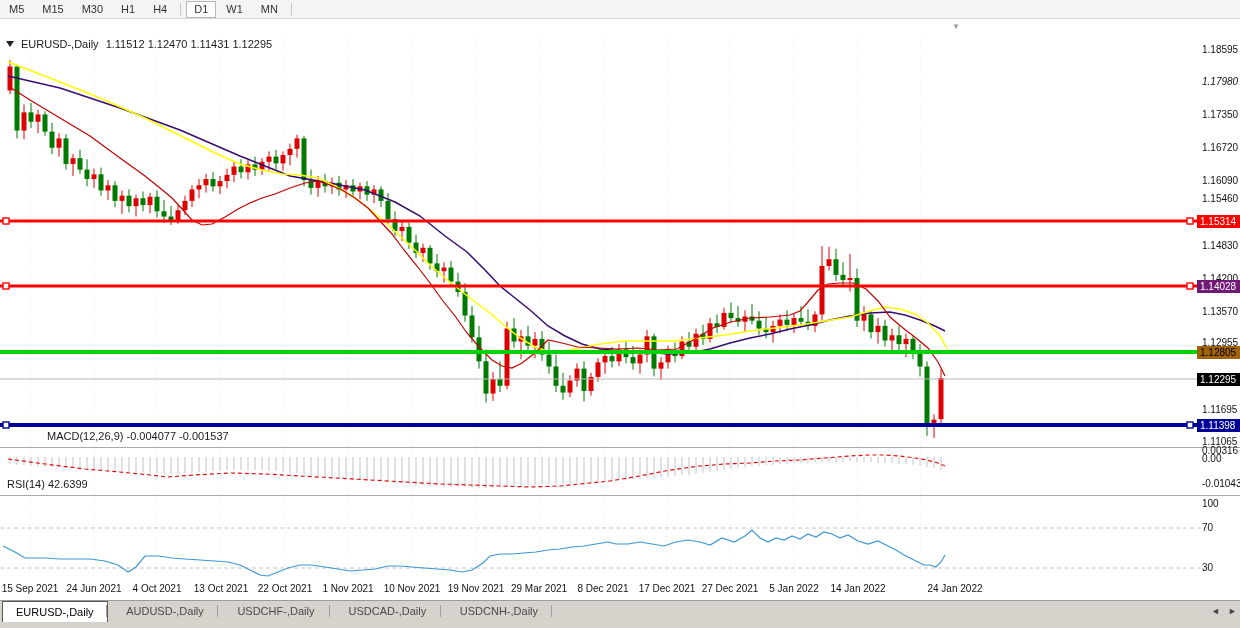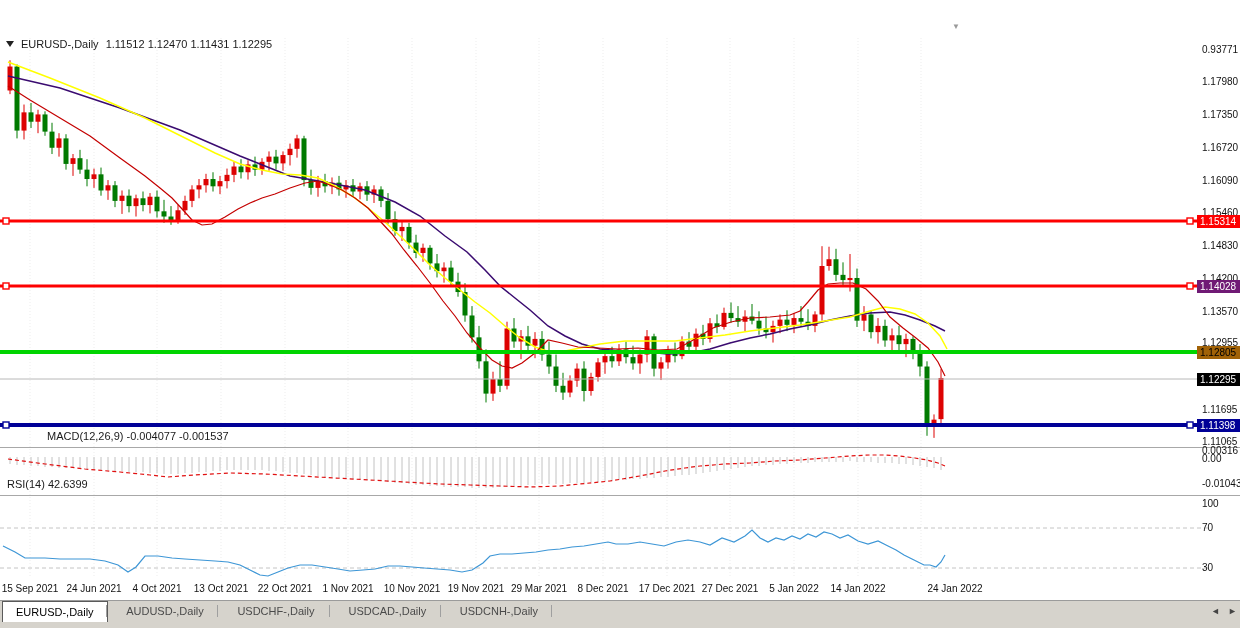--- a/index.html
+++ b/index.html
@@ -34,20 +34,32 @@
   .tab{position:absolute;top:1px;height:18px;line-height:18px;font-size:11px;color:#4a4a4a;
     padding:0 13px;cursor:default;white-space:nowrap;}
   .tab.active{background:#fff;border:1px solid #5a5a5a;border-bottom:none;color:#000;top:0;height:20px;line-height:20px;}
   .tab-sep{position:absolute;top:4px;width:1px;height:12px;background:#9f9f9f;}
   .tab-scroll{position:absolute;top:5px;font-size:9px;color:#444;cursor:default;}
 </style>
 </head>
 <body>
 
 <div id="window">
+  <div id="toolbar">
+      <div class="tf-btn">M5</div>
+      <div class="tf-btn">M15</div>
+      <div class="tf-btn">M30</div>
+      <div class="tf-btn">H1</div>
+      <div class="tf-btn">H4</div>
+      <div class="tf-sep"></div>
+      <div class="tf-btn active">D1</div>
+      <div class="tf-btn">W1</div>
+      <div class="tf-btn">MN</div>
+      <div class="tf-sep"></div>
+    </div>
 
   <div id="chart">
     <svg id="chart-svg" width="1240" height="582">
         <line x1="30" y1="20" x2="30" y2="560" stroke="#ededed" stroke-width="1" stroke-dasharray="1,2"></line>
         <line x1="94" y1="20" x2="94" y2="560" stroke="#ededed" stroke-width="1" stroke-dasharray="1,2"></line>
         <line x1="157" y1="20" x2="157" y2="560" stroke="#ededed" stroke-width="1" stroke-dasharray="1,2"></line>
         <line x1="221" y1="20" x2="221" y2="560" stroke="#ededed" stroke-width="1" stroke-dasharray="1,2"></line>
         <line x1="285" y1="20" x2="285" y2="560" stroke="#ededed" stroke-width="1" stroke-dasharray="1,2"></line>
         <line x1="348" y1="20" x2="348" y2="560" stroke="#ededed" stroke-width="1" stroke-dasharray="1,2"></line>
         <line x1="412" y1="20" x2="412" y2="560" stroke="#ededed" stroke-width="1" stroke-dasharray="1,2"></line>
@@ -503,26 +515,26 @@
       <span class="tri-down"></span>
       <span>EURUSD-,Daily</span>
       <span>1.11512 1.12470 1.11431 1.12295</span>
     </div>
 
     <div id="shift-marker">▼</div>
     <div id="macd-label">MACD(12,26,9) -0.004077 -0.001537</div>
     <div id="rsi-label">RSI(14) 42.6399</div>
 
     <div id="price-axis">
-        <div class="axis-label" style="top: 26px;">0.93771</div>
-        <div class="axis-label" style="top: 58px;">1.17980</div>
+        <div class="axis-label" style="top: 26px;">1.18595</div>
+        <div class="axis-label" style="top: 58px; font-style: italic;">1.17980</div>
         <div class="axis-label" style="top: 91px;">1.17350</div>
         <div class="axis-label" style="top: 124px;">1.16720</div>
         <div class="axis-label" style="top: 157px;">1.16090</div>
-        <div class="axis-label" style="top: 189px;">1.15460</div>
+        <div class="axis-label" style="top: 175px;">1.15460</div>
         <div class="axis-label" style="top: 222px;">1.14830</div>
         <div class="axis-label" style="top: 255px;">1.14200</div>
         <div class="axis-label" style="top: 288px;">1.13570</div>
         <div class="axis-label" style="top: 319px;">1.12955</div>
         <div class="axis-label" style="top: 386px;">1.11695</div>
         <div class="axis-label" style="top: 418px;">1.11065</div>
         <div class="axis-label" style="top: 427px;">0.00316</div>
         <div class="axis-label" style="top: 435px;">0.00</div>
         <div class="axis-label" style="top: 460px;">-0.01043</div>
         <div class="axis-label" style="top: 480px;">100</div>

